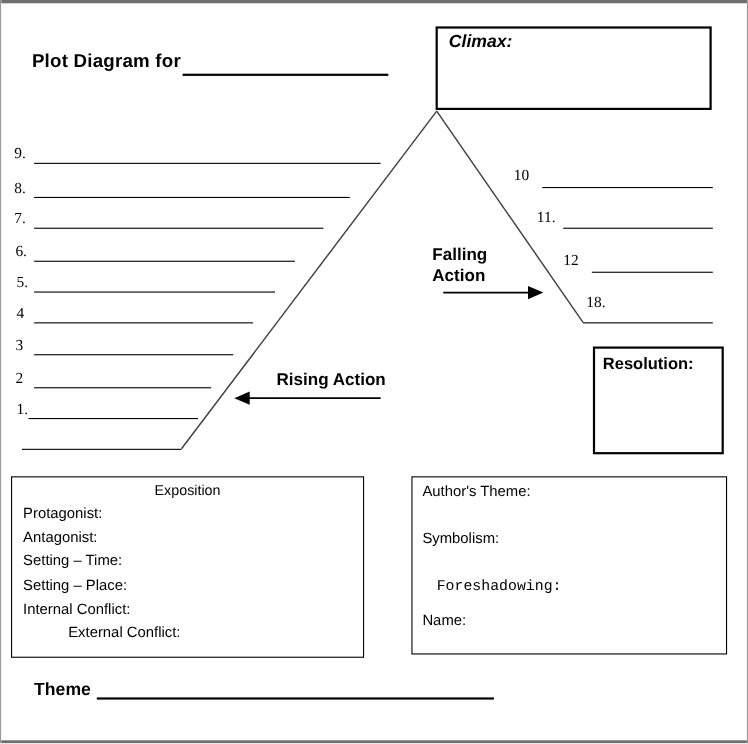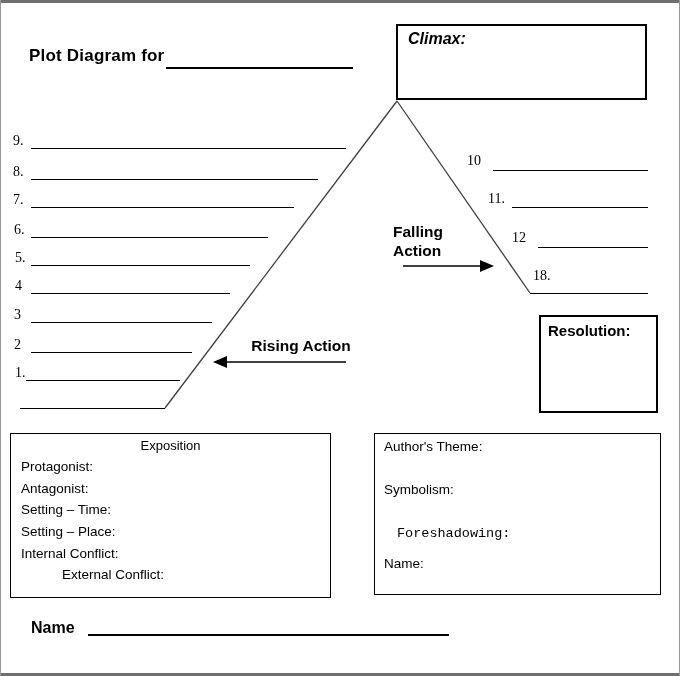--- a/index.html
+++ b/index.html
@@ -125,16 +125,16 @@
     <div class="field" style="left:10px; top:133px;margin-left:41px;">External Conflict:</div>
   </div>
 
   <div class="box light" style="left:373px; top:433px; width:287px; height:162px;">
     <div class="field" style="left:9px; top:5px;">Author's Theme:</div>
     <div class="field" style="left:9px; top:48px;">Symbolism:</div>
     <div class="field" style="left:22px; top:92px;font-family:Liberation Mono, monospace;">Foreshadowing:</div>
     <div class="field" style="left:9px; top:122px;">Name:</div>
   </div>
 
-  <div class="abs name-label" style="left:30px; top:619px;">Name</div>
+  <div class="abs name-label" style="left:30px; top:619px;">Theme</div>
   <div class="name-blank" style="left:87px; top:618px; width:361px;"></div>
 
 </div>
 
 </body></html>

